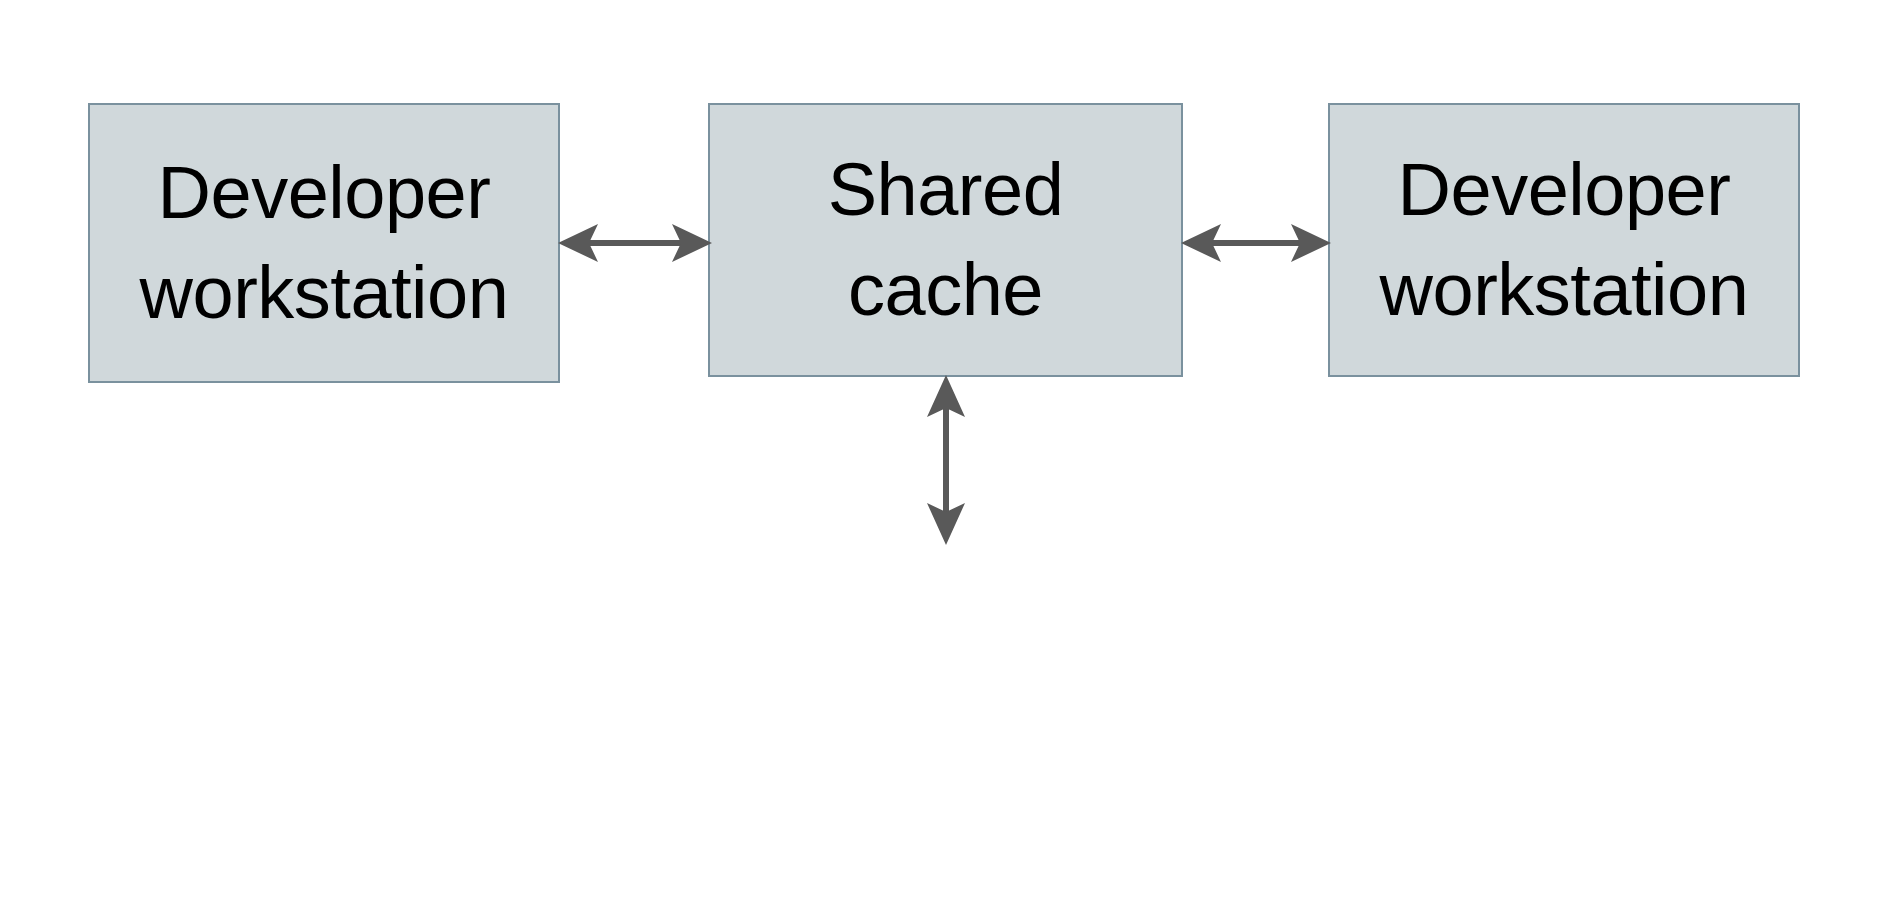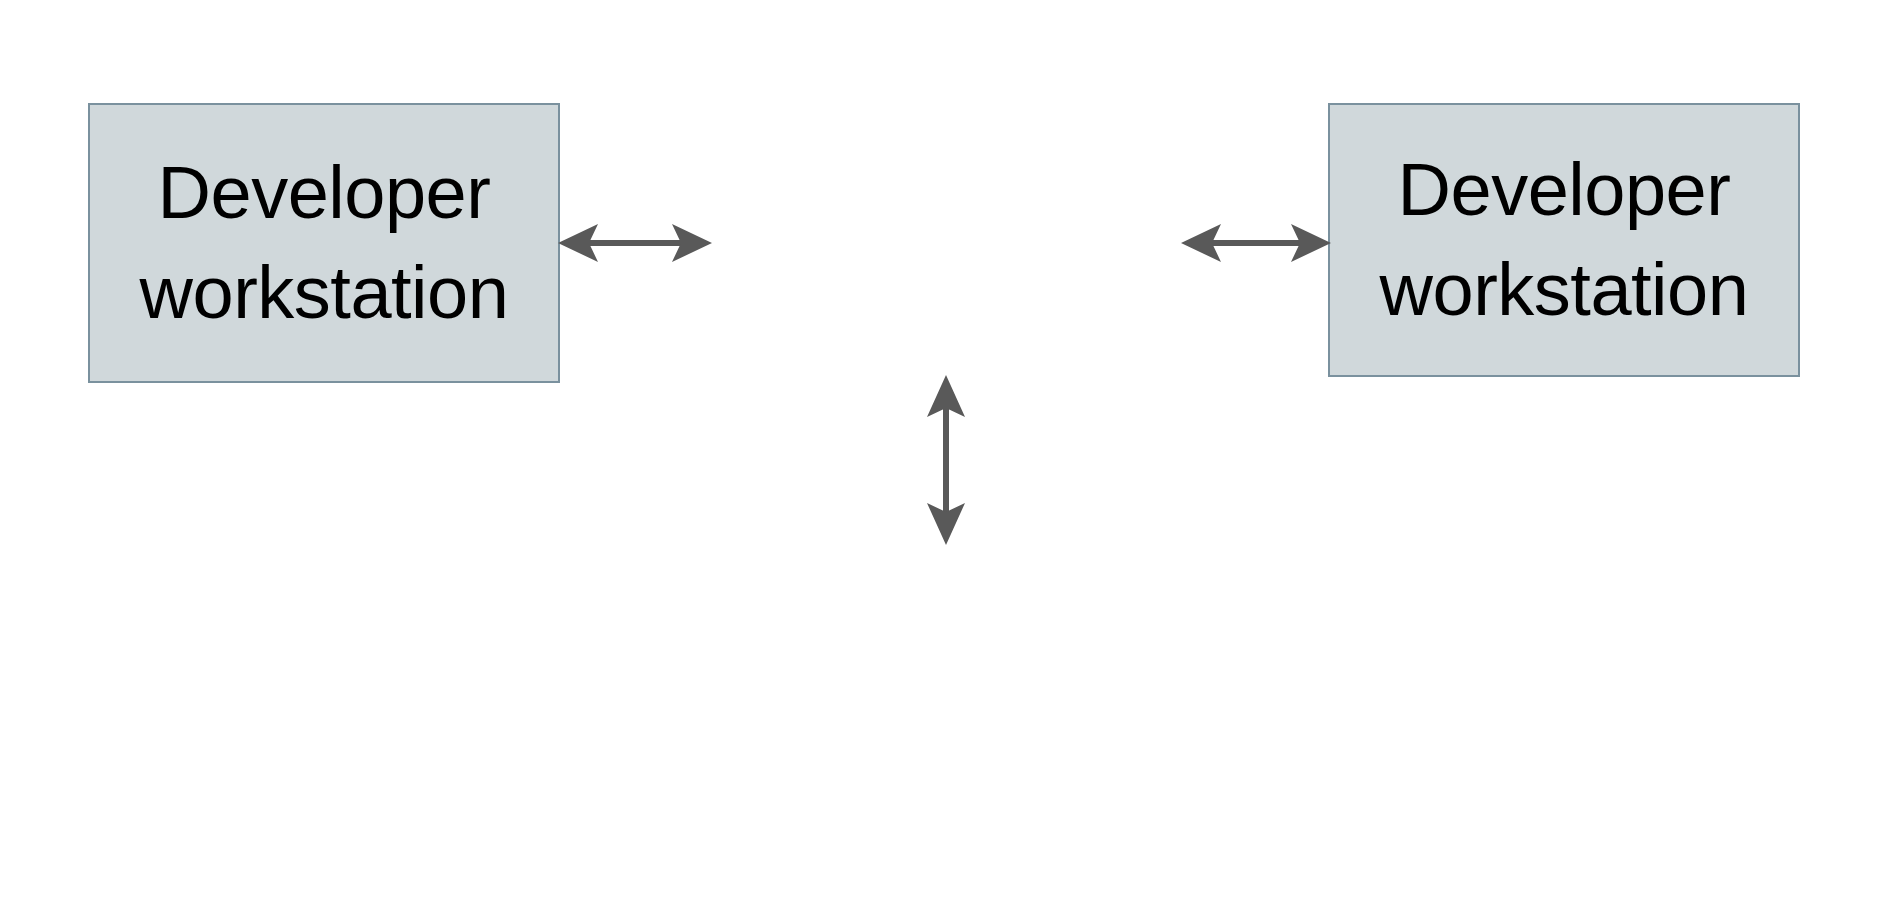--- a/index.html
+++ b/index.html
@@ -55,20 +55,24 @@
 </head>
 <body>
 
 <div id="diagram-canvas">
 
   <div class="node-box" id="node-dev-left">
     <span class="node-label">Developer
 workstation</span>
   </div>
 
+  <div class="node-box" id="node-cache">
+    <span class="node-label">Shared
+cache</span>
+  </div>
 
   <div class="node-box" id="node-dev-right">
     <span class="node-label">Developer
 workstation</span>
   </div>
 
 
   <svg class="connector-svg" id="connector-left-cache" viewBox="0 0 154 70">
     <g fill="#595959" stroke="none">
       <rect x="22" y="32" width="110" height="6"></rect>

